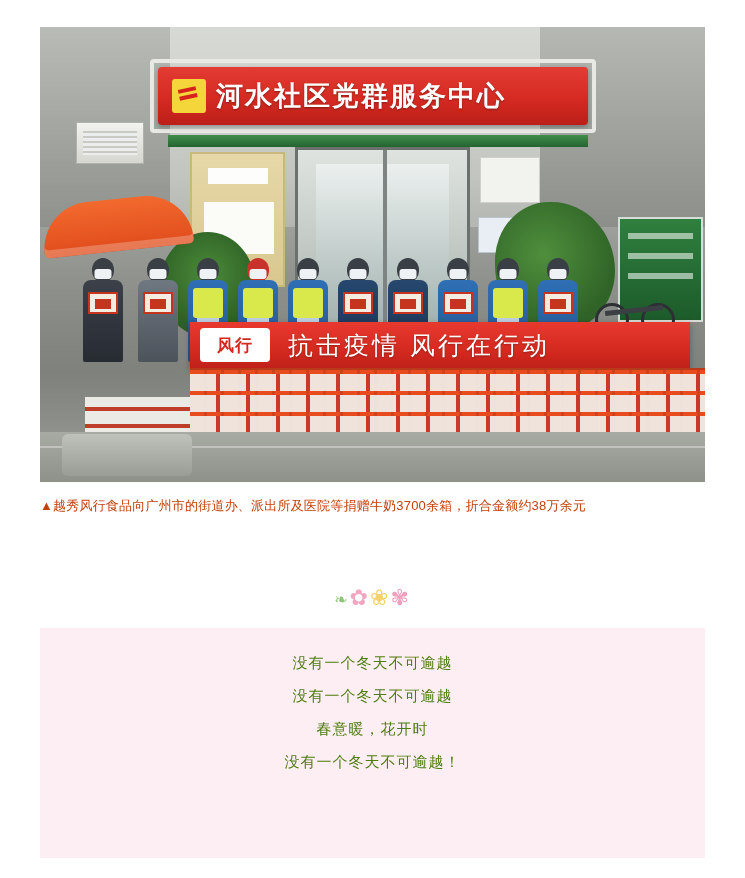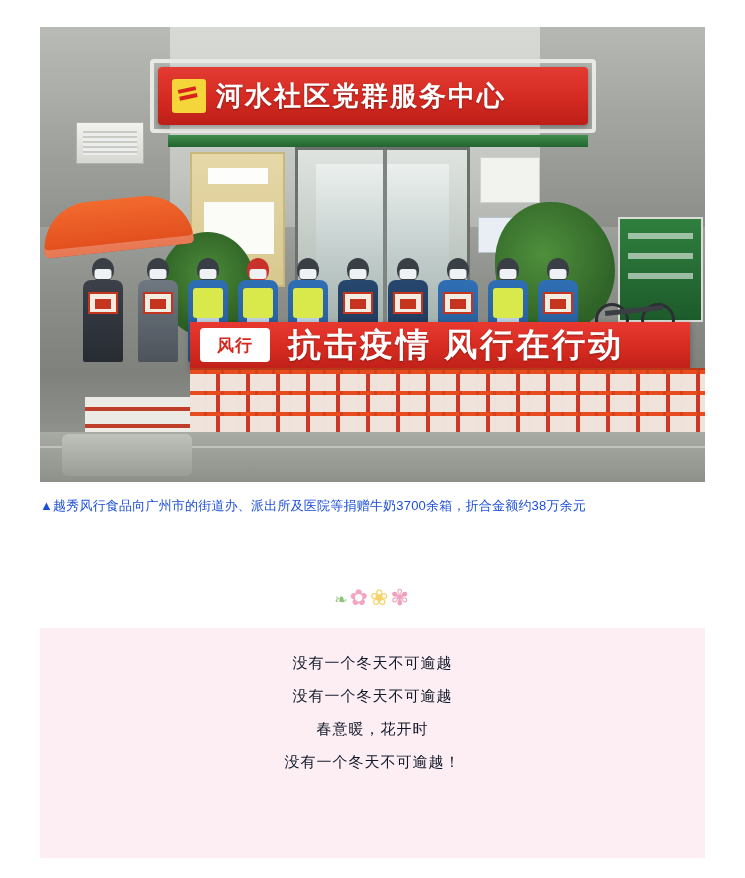--- a/index.html
+++ b/index.html
@@ -220,21 +220,21 @@
     display: flex; align-items: center;
     box-shadow: 0 2px 6px rgba(0,0,0,.3);
   }
   .banner .logo {
     width: 70px; height: 34px; margin-left: 10px; background:#ffffff;
     border-radius: 4px; display:flex; align-items:center; justify-content:center;
     flex: none;
   }
   .banner .logo span { color:#d32a20; font-size:17px; font-weight:bold; letter-spacing:1px; }
   .banner .btext {
-    color:#ffffff; font-size: 33px; font-weight: bold; letter-spacing: 3px;
+    color:#ffffff; font-size: 25px; font-weight: normal; letter-spacing: 3px;
     margin-left: 18px; white-space: nowrap;
     text-shadow: 0 1px 2px rgba(0,0,0,.3);
   }
   
   .boxes {
     position: absolute; left: 150px; top: 341px; width: 515px; height: 105px;
     background: repeating-linear-gradient(90deg,
        #e84c1e 0 14px, #d3411a 14px 17px);
     border-top: 2px solid #b93a18;
   }
@@ -273,21 +273,21 @@
   .bike .w.l { left:0; } .bike .w.r { right:0; }
   .bike .bar { position:absolute; left:10px; bottom:24px; width:58px; height:5px; background:#3b3f44; transform: rotate(-6deg); }
 
   
   .caption {
     position: absolute;
     left: 40px;
     top: 496px;
     width: 680px;
     font-size: 13px;
-    color: #1d4ed8;
+    color: #c2410c;
     line-height: 20px;
     letter-spacing: .2px;
   }
 
   
   .ornament {
     position: absolute;
     left: 0; right: 0; top: 585px;
     text-align: center;
     font-size: 22px;
@@ -309,21 +309,21 @@
     height: 230px;
     background: #fceef2;
     box-sizing: border-box;
     padding: 18px 0 0 0;
     text-align: center;
   }
   .quote p {
     margin: 0;
     font-size: 15px;
     line-height: 33px;
-    color: #0f172a;
+    color: #4d7c0f;
     letter-spacing: 1px;
   }
 </style>
 </head>
 <body>
 
 <div class="page">
 
   <div class="photo-wrap">
     <div class="photo">

